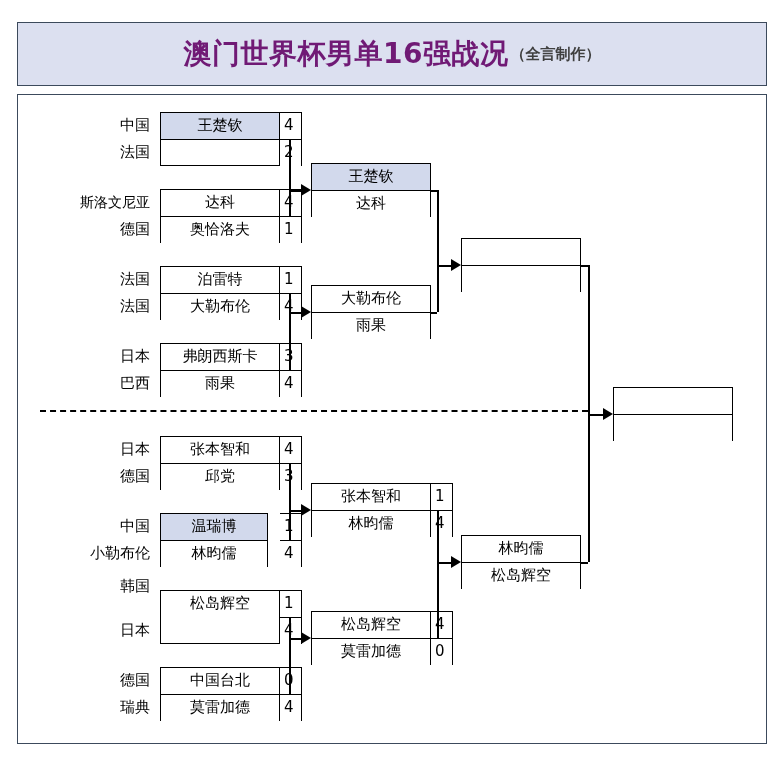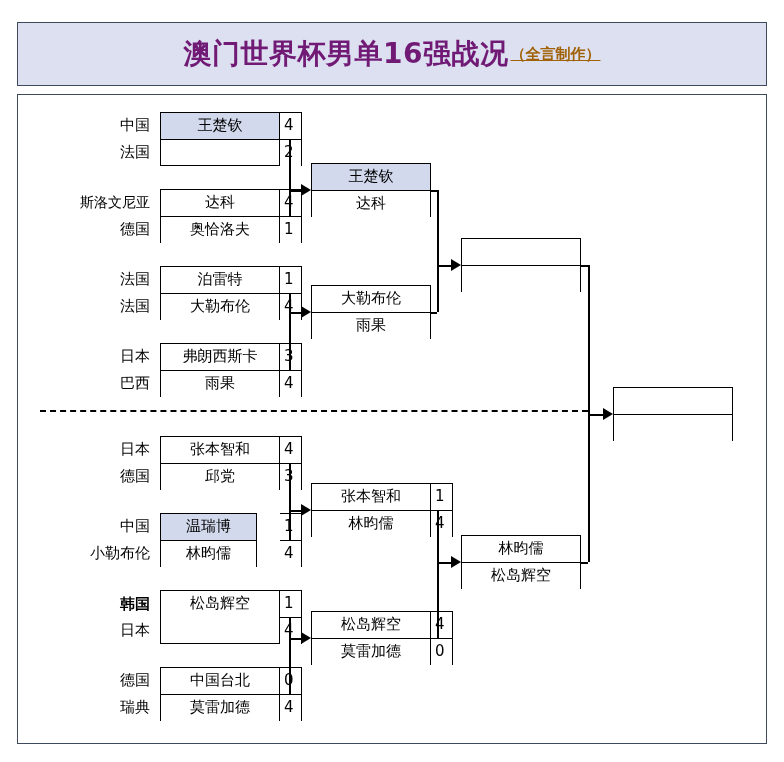--- a/index.html
+++ b/index.html
@@ -35,24 +35,23 @@
   #title-text {
     font-size: 28px;
     font-weight: bold;
     color: #701a75;
     letter-spacing: 0.5px;
     white-space: nowrap;
   }
   #title-sub {
     font-size: 15px;
     font-weight: bold;
-    color: #a16207;
+    color: #404040;
     white-space: nowrap;
     margin-left: 2px;
-    text-decoration: underline;
   }
 
   
   #bracket-frame {
     position: absolute;
     left: 17px;
     top: 94px;
     width: 750px;
     height: 650px;
     border: 1px solid #3c4a5c;
@@ -196,29 +195,29 @@
       <div class="namebox" style="left:160px;top:436px;width:120px;height:54px;">
         <div class="namecell top">张本智和</div>
         <div class="namecell">邱党</div>
       </div>
       <div class="scorebox" style="left:280px;top:436px;height:54px;">
         <div class="scorecell top">4</div>
         <div class="scorecell">3</div>
       </div>
       <div class="country" style="left:40px;top:516px;">中国</div>
       <div class="country" style="left:40px;top:543px;">小勒布伦</div>
-      <div class="namebox" style="left:160px;top:513px;width:97px;height:54px;">
+      <div class="namebox" style="left:160px;top:513px;width:108px;height:54px;">
         <div class="namecell top hl">温瑞博</div>
         <div class="namecell">林昀儒</div>
       </div>
       <div class="scorebox" style="left:280px;top:513px;height:54px;">
         <div class="scorecell top">1</div>
         <div class="scorecell">4</div>
       </div>
-      <div class="country" style="left:40px;top:594px;font-weight:bold;">韩国</div>
+      <div class="country" style="left:40px;top:576px;">韩国</div>
       <div class="country" style="left:40px;top:620px;">日本</div>
       <div class="namebox" style="left:160px;top:590px;width:120px;height:54px;">
         <div class="namecell">松岛辉空</div>
       </div>
       <div class="scorebox" style="left:280px;top:590px;height:54px;">
         <div class="scorecell top">1</div>
         <div class="scorecell">4</div>
       </div>
       <div class="country" style="left:40px;top:670px;">德国</div>
       <div class="country" style="left:40px;top:697px;">瑞典</div>

